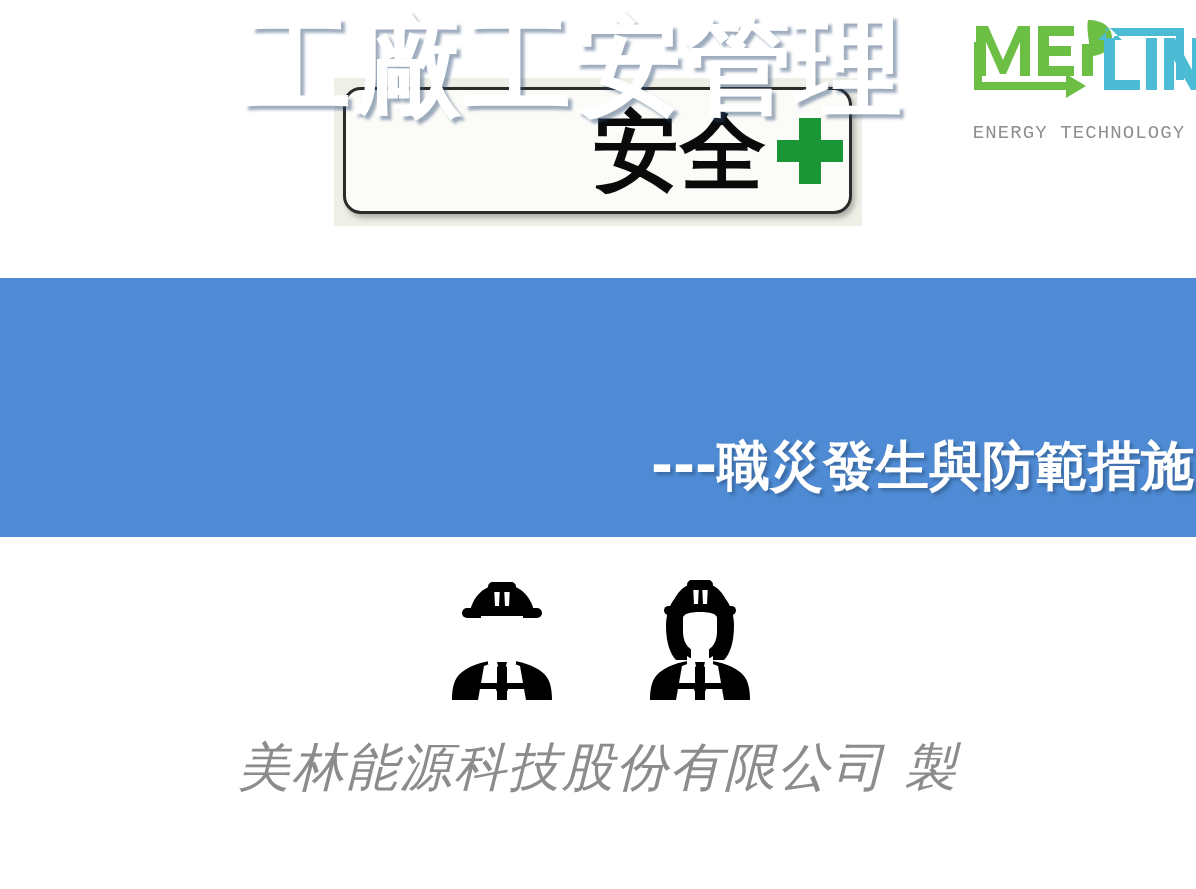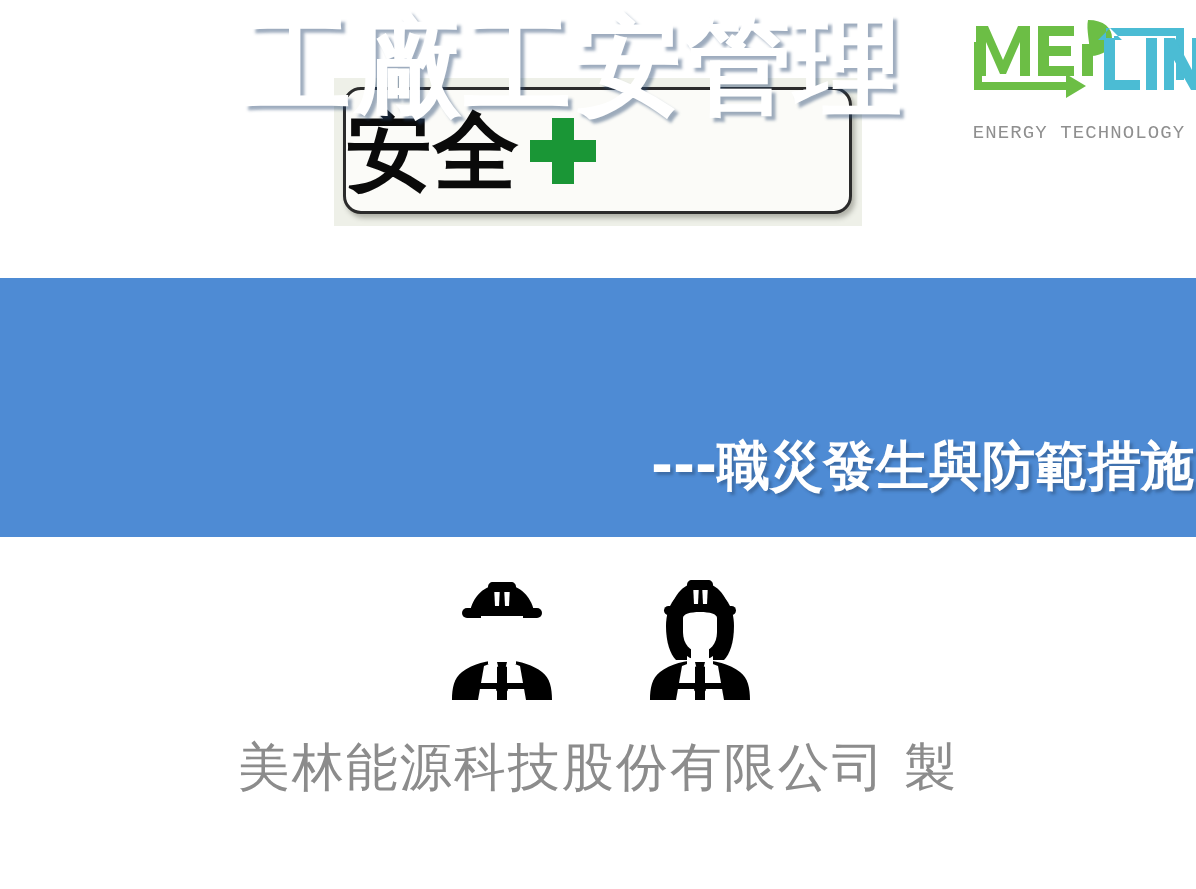--- a/index.html
+++ b/index.html
@@ -60,21 +60,21 @@
   .safety-sign-inner {
     width: 100%;
     height: 100%;
     background: #fbfbf8;
     border: 3px solid #2b2b2b;
     border-radius: 18px;
     box-shadow: 3px 4px 5px rgba(60,60,50,0.35);
     box-sizing: border-box;
     display: flex;
     align-items: center;
-    justify-content: flex-start;
+    justify-content: flex-end;
     gap: 4px;
     overflow: hidden;
   }
   .sign-text {
     font-family: "DejaVu Sans", "Liberation Sans", sans-serif;
     font-weight: bold;
     font-size: 86px;
     line-height: 1;
     color: #0a0a0a;
     letter-spacing: 1px;
@@ -161,20 +161,21 @@
     left: 0;
     top: 736px;
     width: 1196px;
     text-align: center;
     font-family: "DejaVu Sans", "Liberation Sans", sans-serif;
     font-size: 52px;
     line-height: 1.2;
     color: #8c8c8c;
     letter-spacing: 2px;
     white-space: nowrap;
+    font-style: italic;
   }
 </style>
 </head>
 <body>
 
 <div class="slide">
 
   <div class="logo-block">
     <svg class="logo-mark" viewBox="0 0 234 92" xmlns="http://www.w3.org/2000/svg">
 

